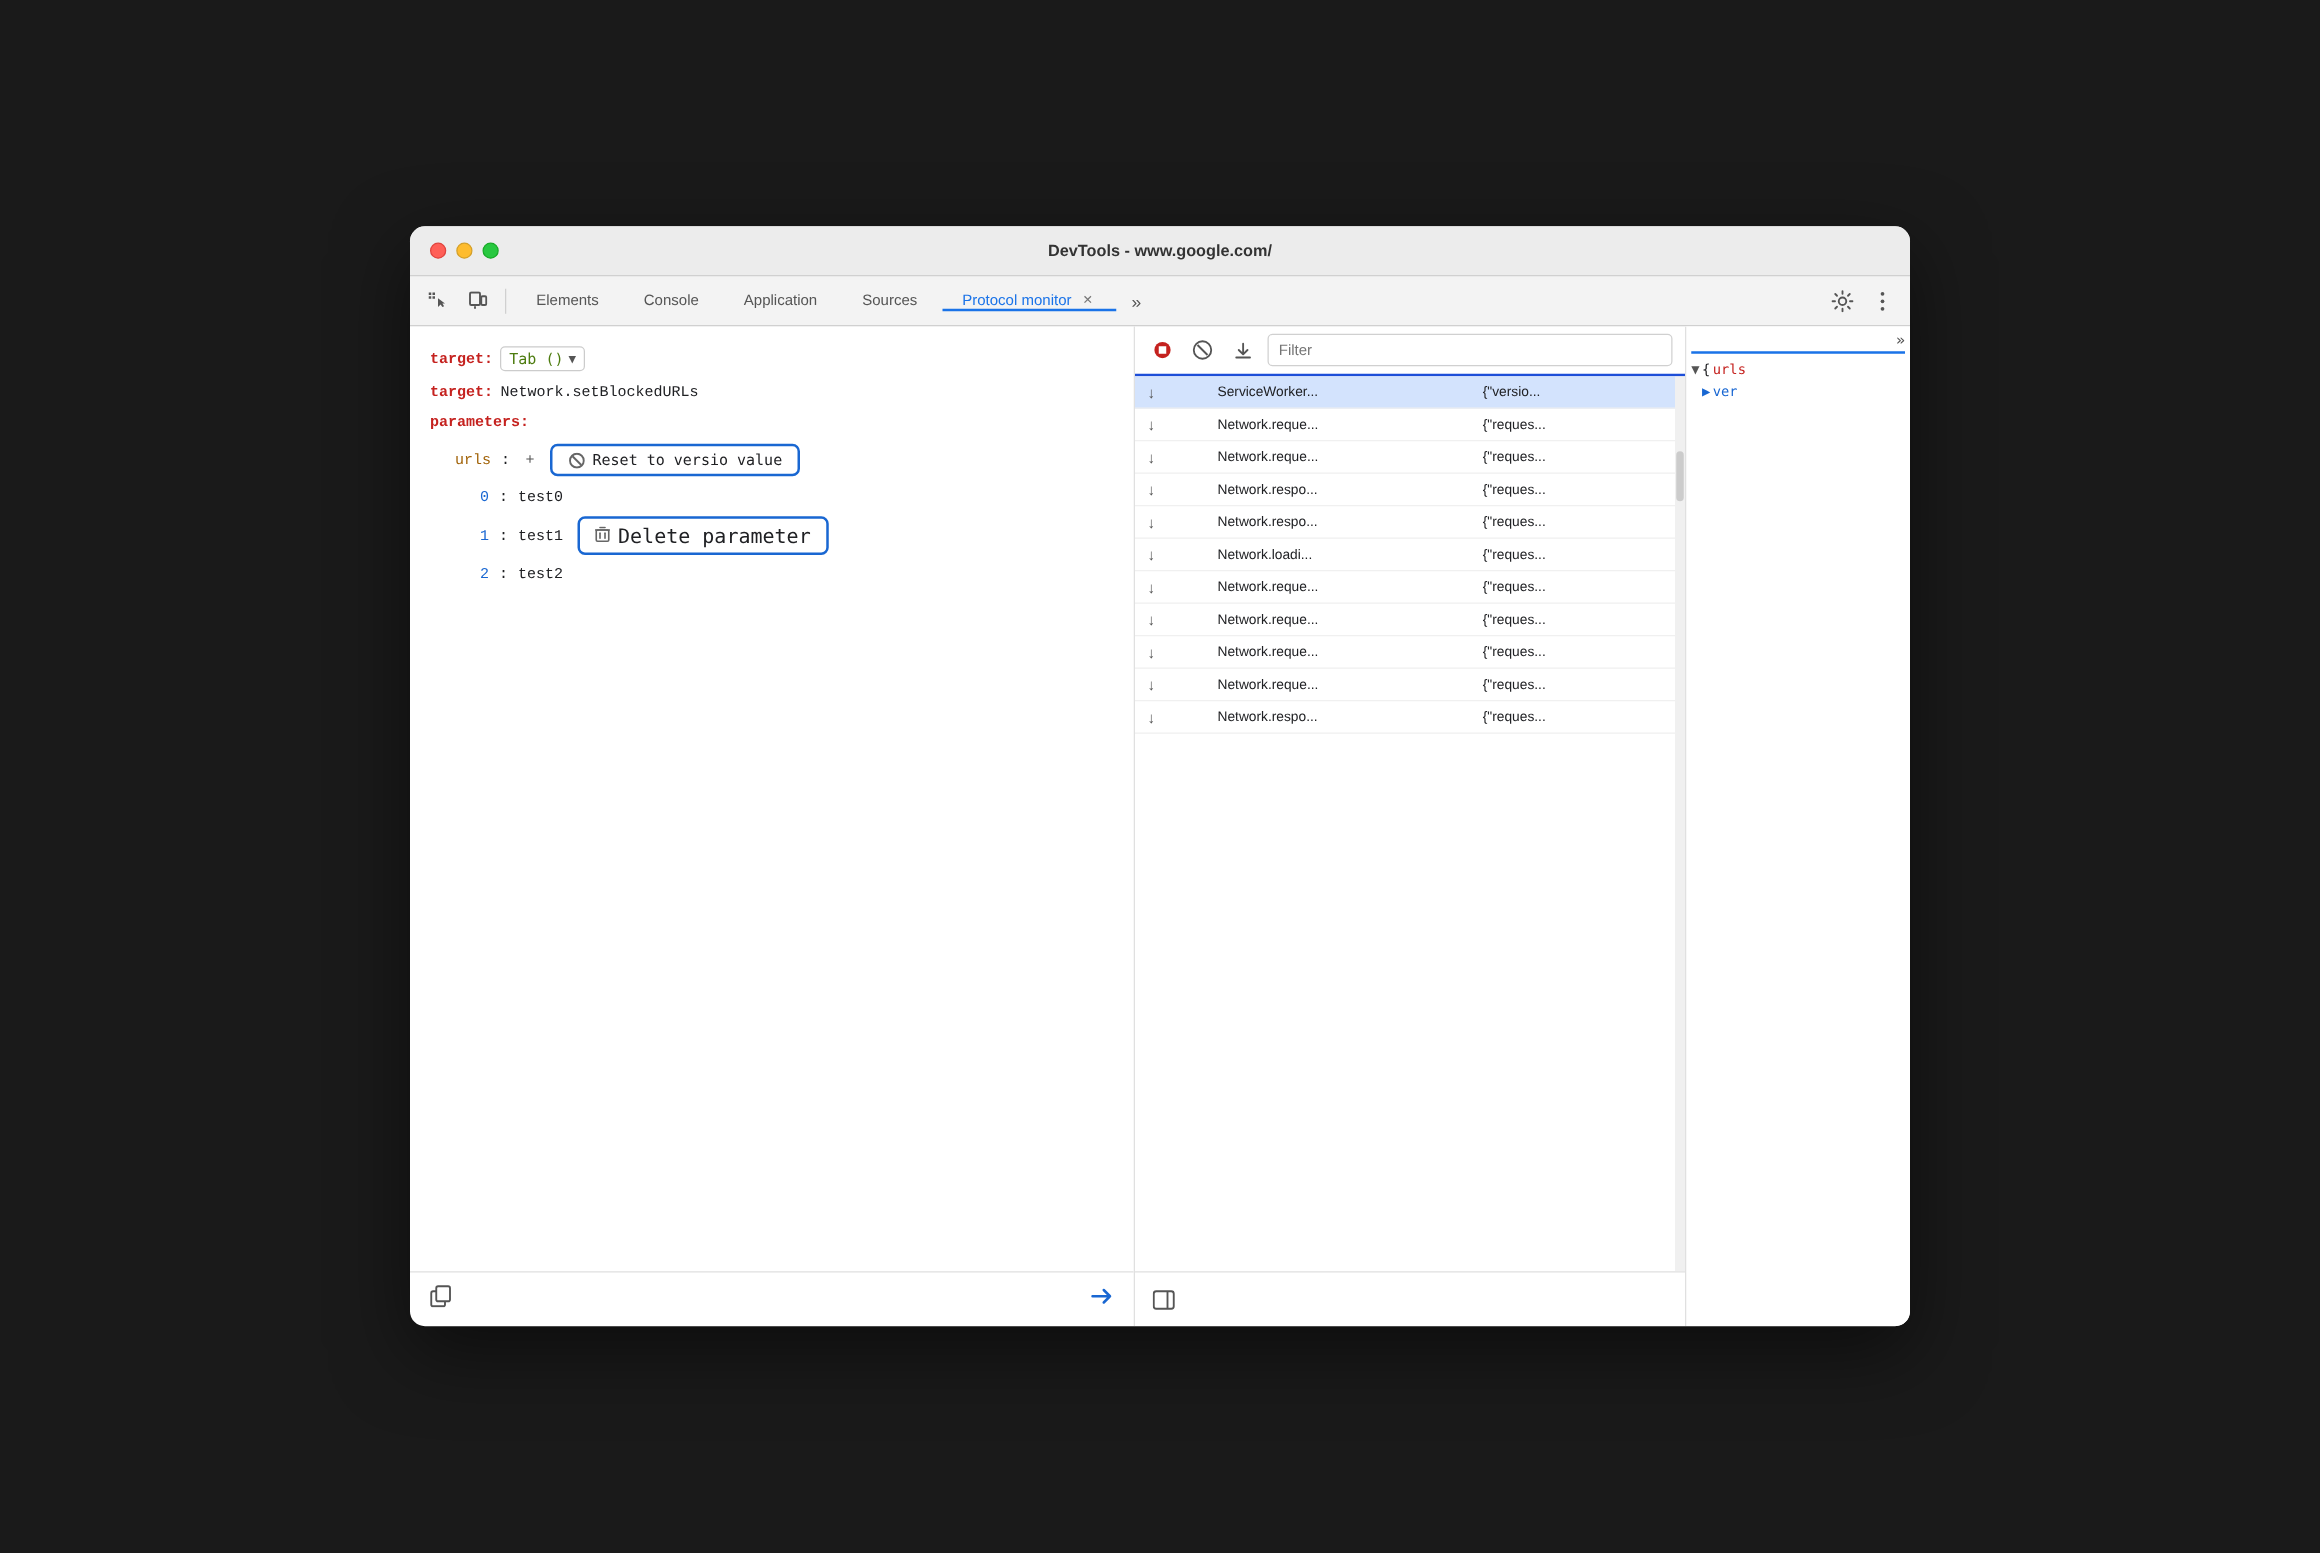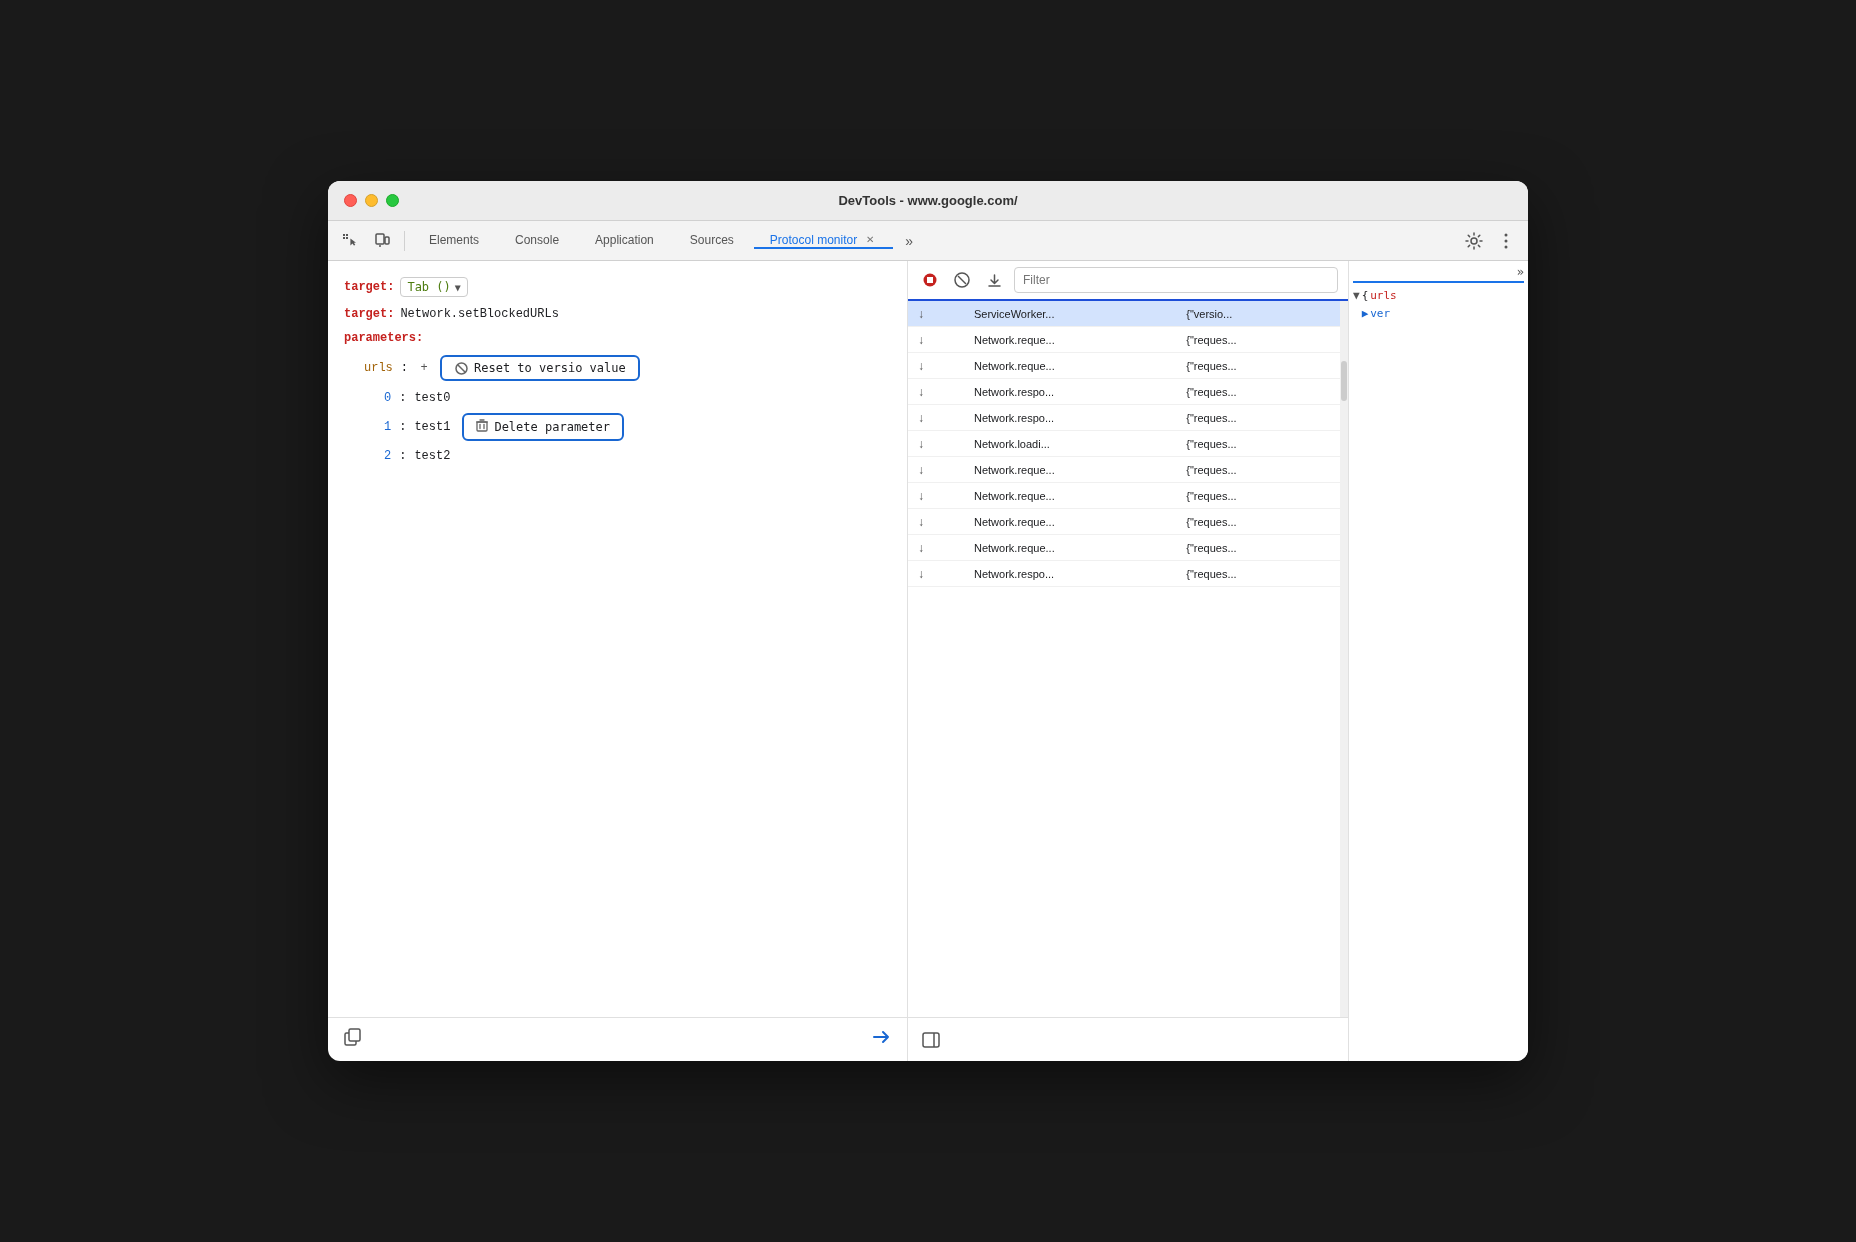--- a/index.html
+++ b/index.html
@@ -219,21 +219,21 @@
     .param-value { color: #202124; }
 
     .delete-btn-outlined {
       display: inline-flex;
       align-items: center;
       gap: 6px;
       border: 2px solid #1967d2;
       border-radius: 6px;
       padding: 4px 12px;
       background: white;
-      font-size: 12px;
+      font-size: 16px;
       font-family: 'Menlo', monospace;
       color: #202124;
       cursor: pointer;
       margin-left: 4px;
     }
 
     .left-footer {
       margin-top: auto;
       border-top: 1px solid #e0e0e0;
       padding: 8px 16px;

